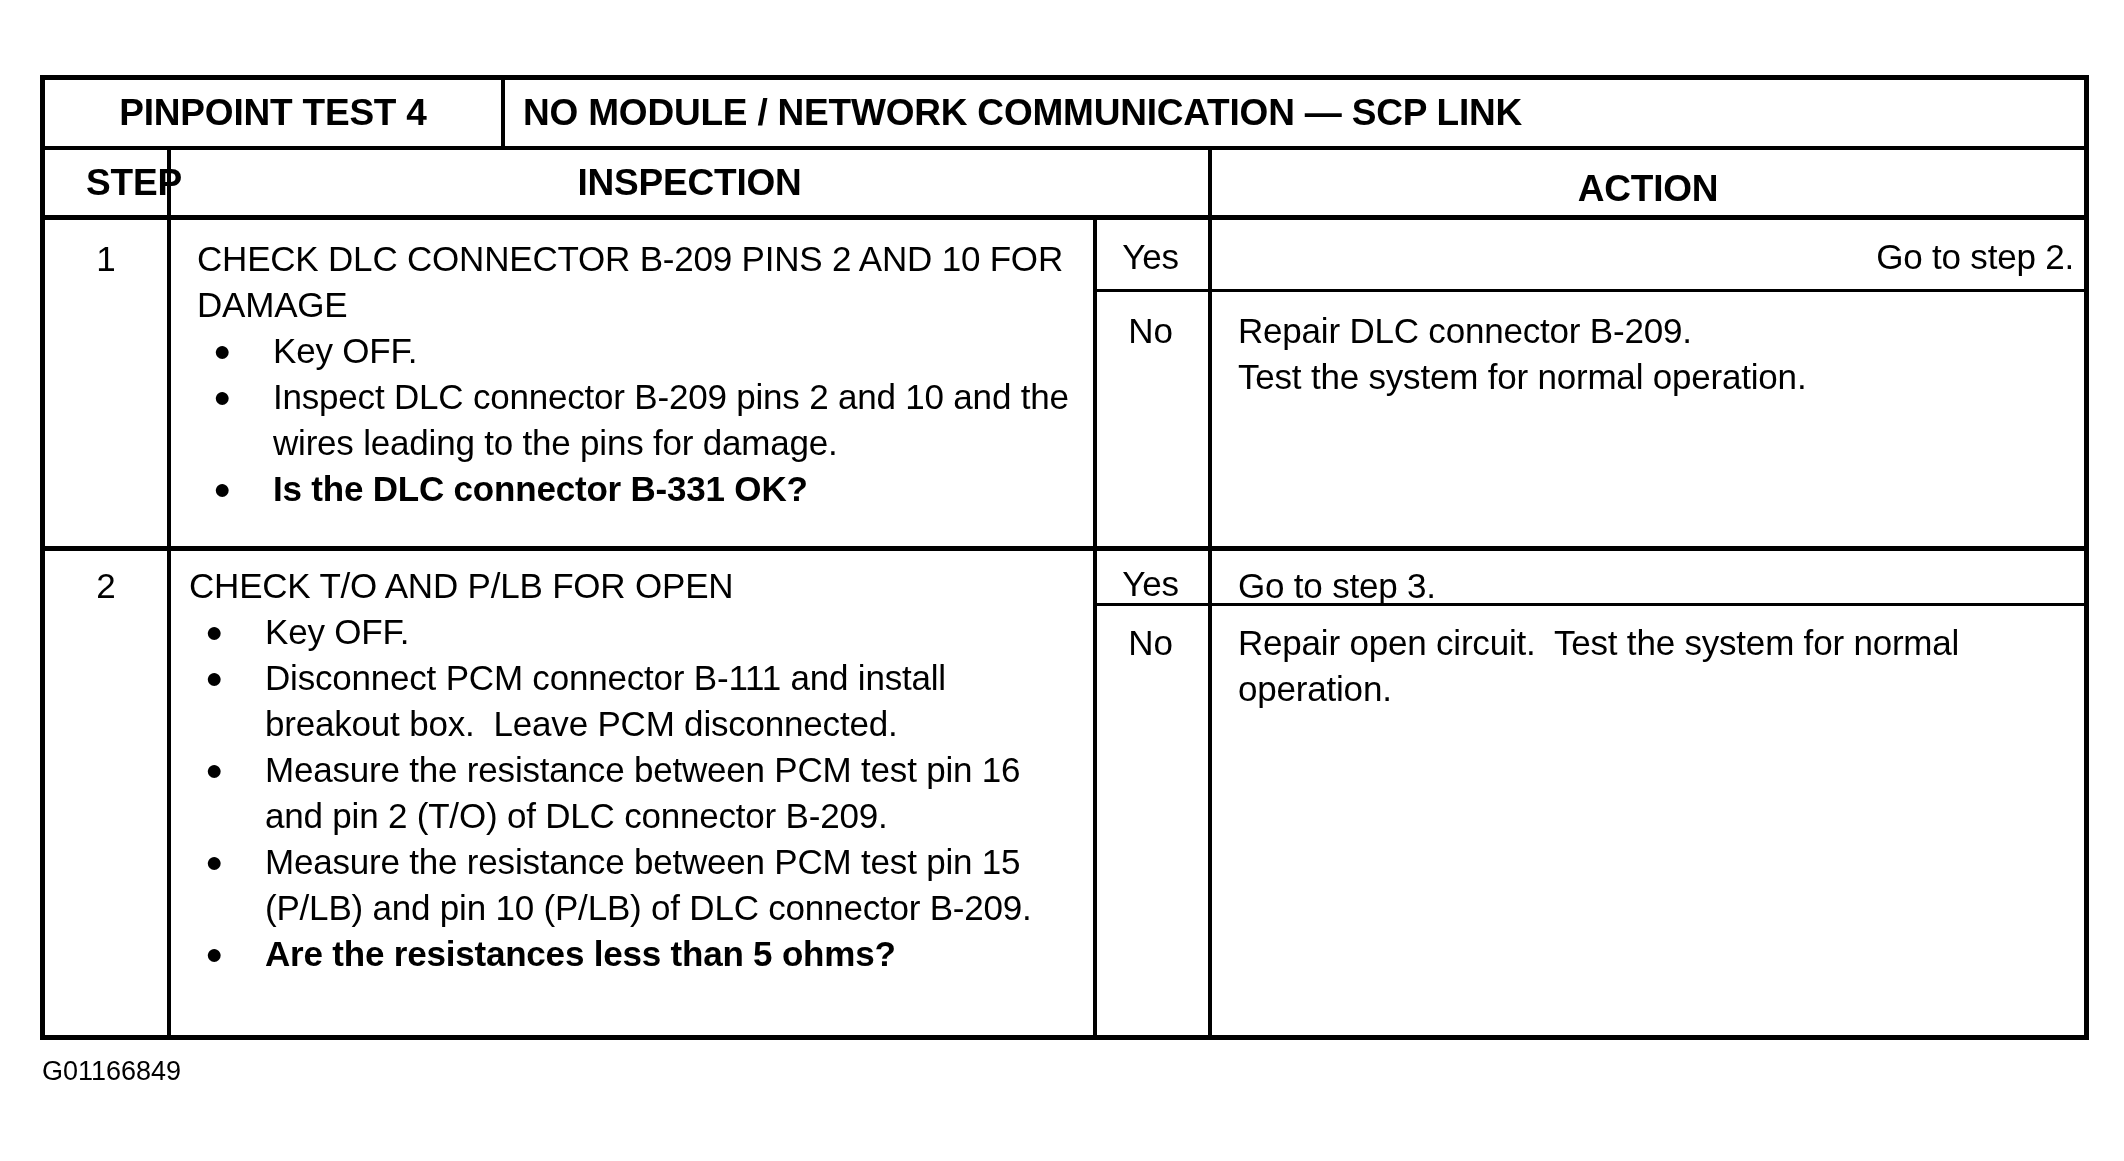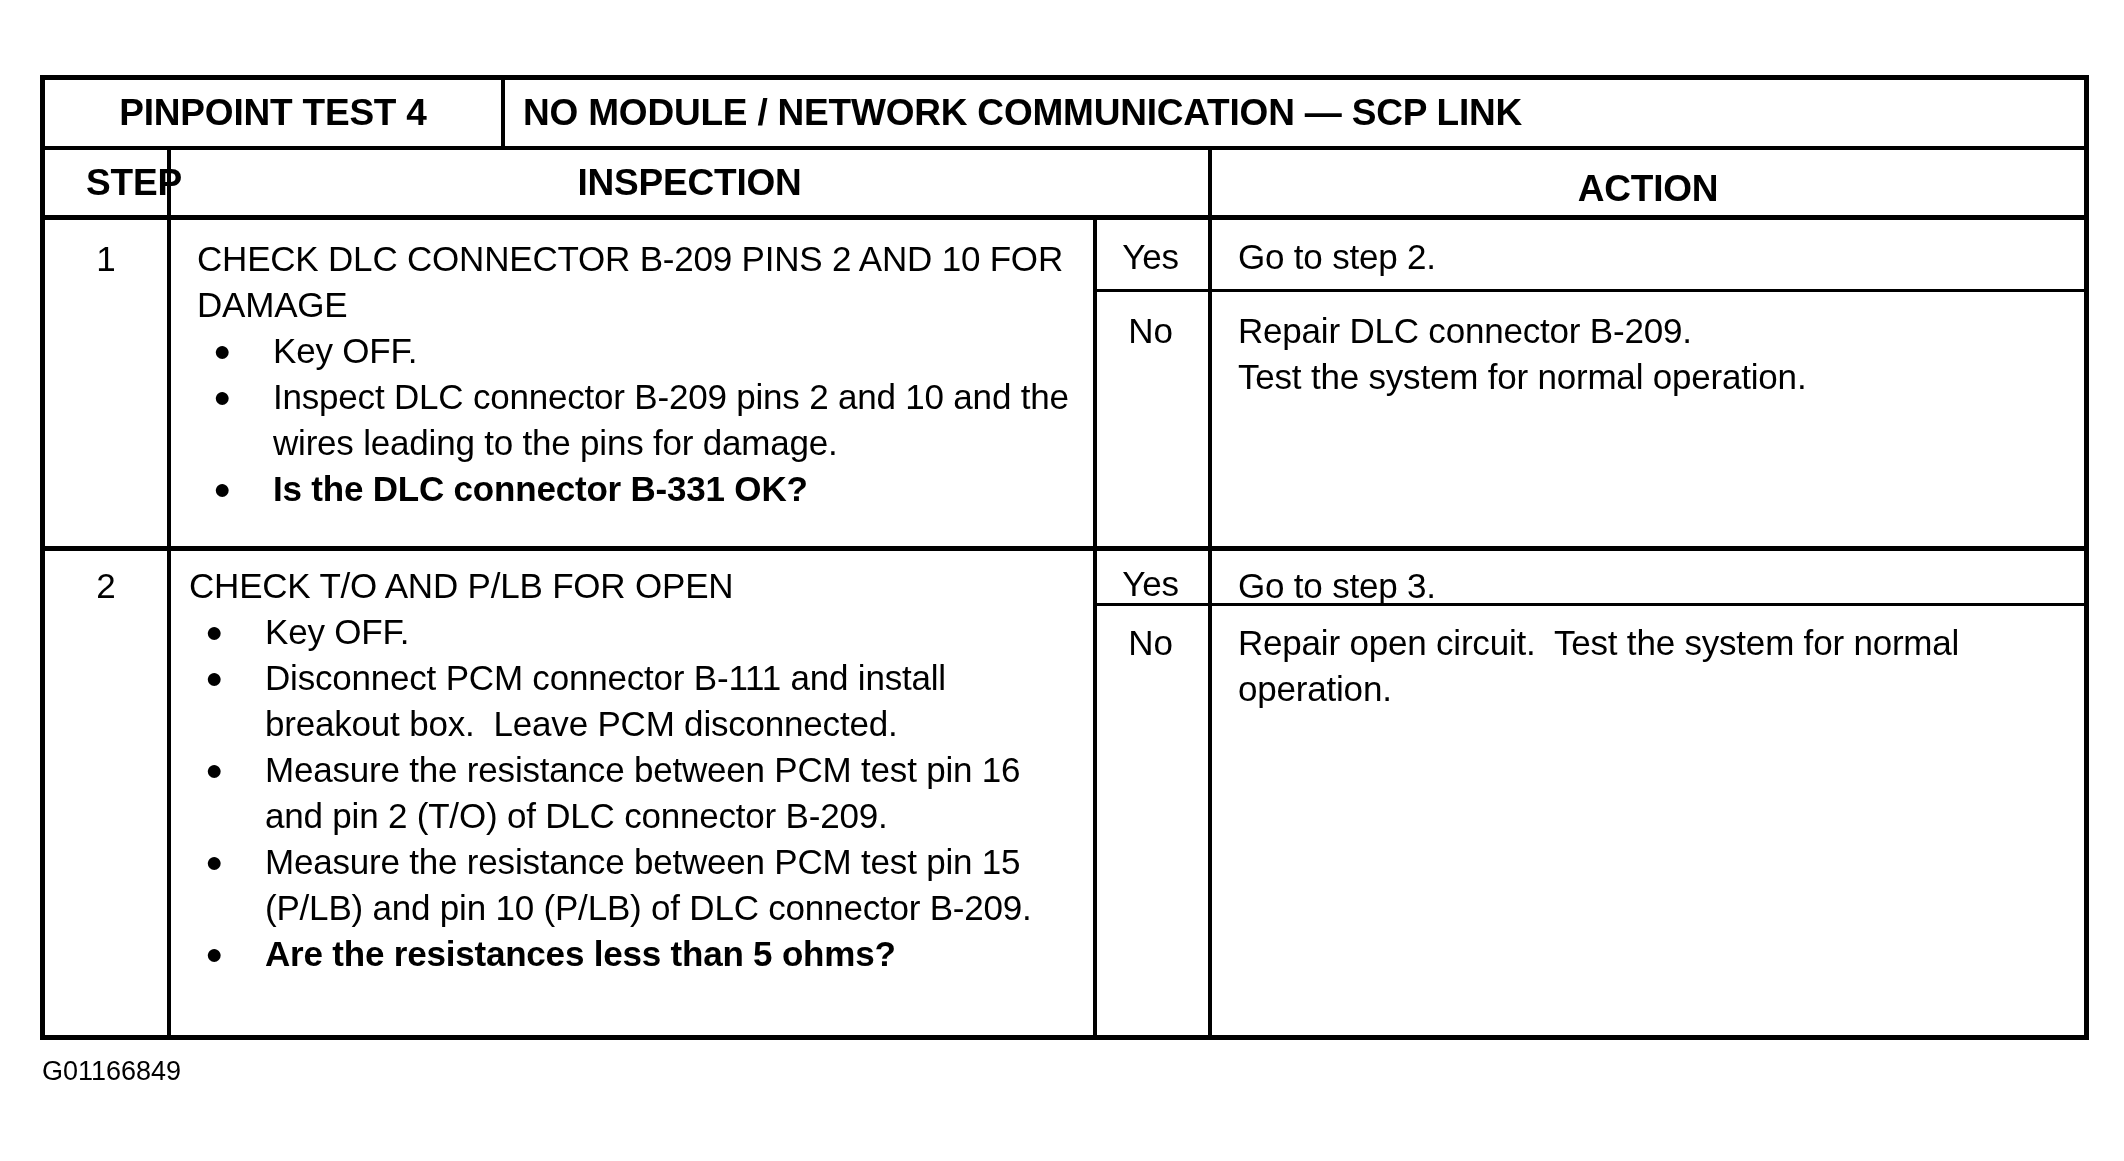--- a/index.html
+++ b/index.html
@@ -66,21 +66,21 @@
         <span class="dot">●</span>
         <span class="btext">Inspect DLC connector B-209 pins 2 and 10 and the wires leading to the pins for damage.</span>
       </div>
       <div class="bullet bold">
         <span class="dot">●</span>
         <span class="btext">Is the DLC connector B-331 OK?</span>
       </div>
     </div>
 
     <div class="cell answer" style="left:1048px; top:140px; width:115px; height:69px; padding-top:14px;">Yes</div>
-    <div class="cell" style="left:1167px; top:140px; width:872px; height:86px; padding:14px 10px 0 26px;">
+    <div class="cell" style="left:1167px; top:140px; width:872px; height:86px; padding:14px 10px 0 26px;text-align:right;">
       <div class="action-line">Go to step 2.</div>
     </div>
 
     <div class="cell answer" style="left:1048px; top:212px; width:115px; height:254px; padding-top:16px;">No</div>
     <div class="cell" style="left:1167px; top:212px; width:872px; height:254px; padding:16px 10px 0 26px;">
       <div class="action-line">Repair DLC connector B-209.</div>
       <div class="action-line">Test the system for normal operation.</div>
     </div>
 
     <div class="cell body-text" style="left:0; top:471px; width:122px; height:484px; padding-top:12px; text-align:center;">2</div>

